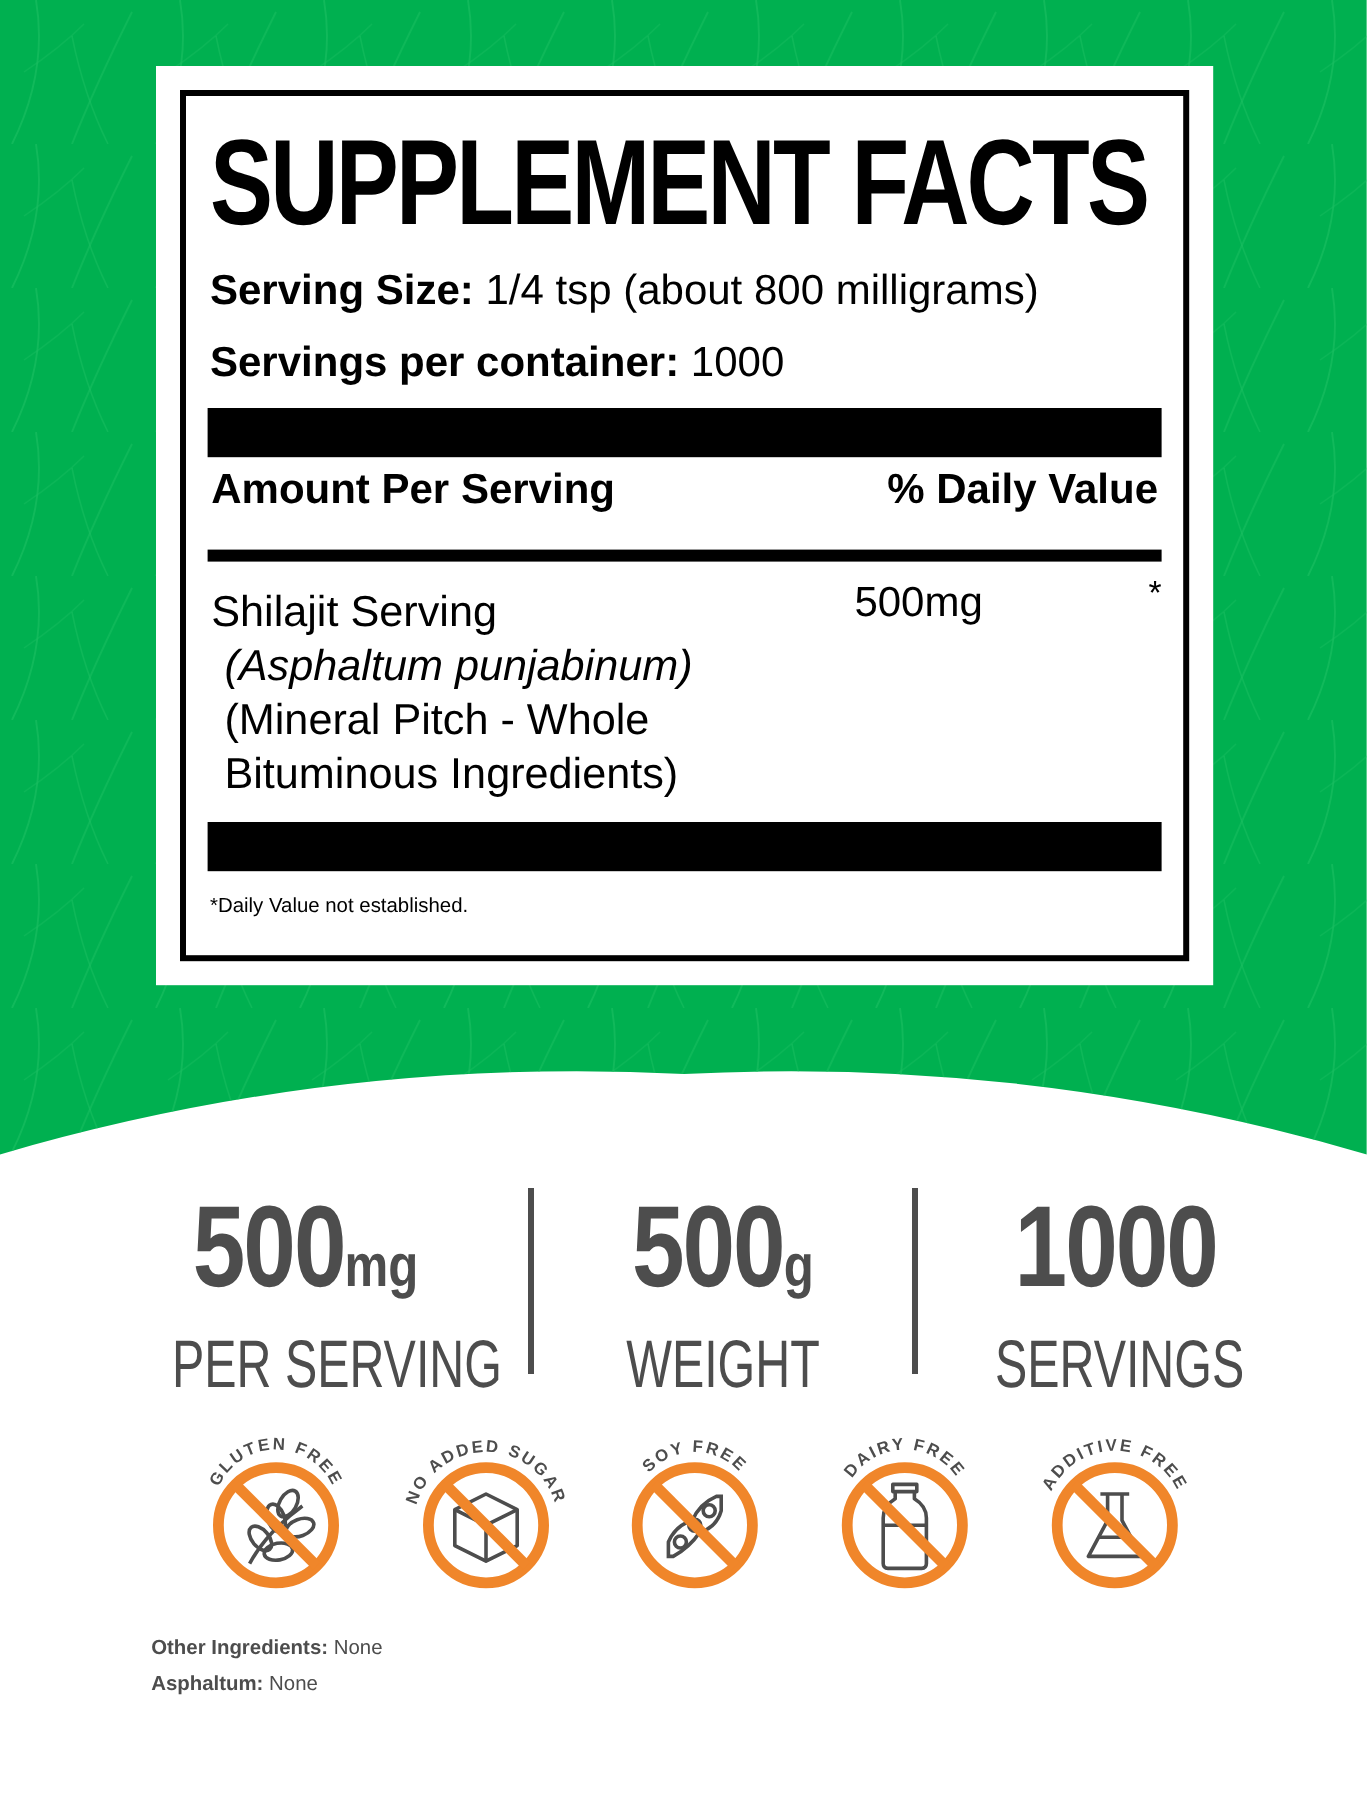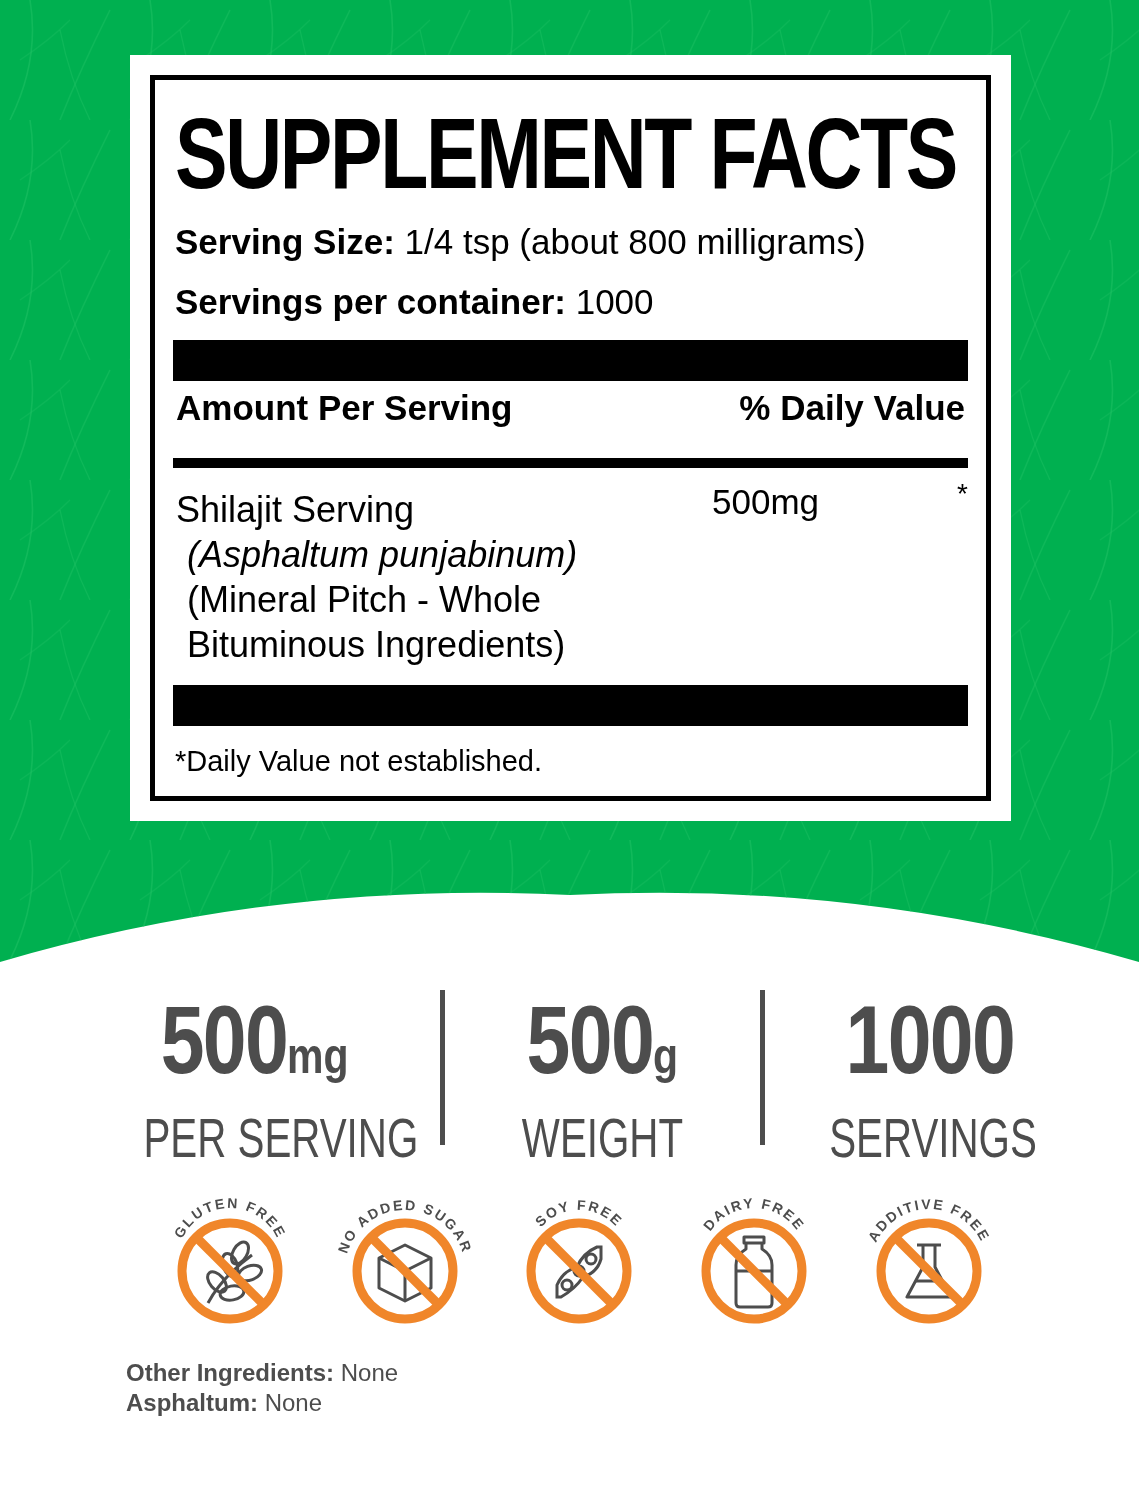--- a/index.html
+++ b/index.html
@@ -33,21 +33,21 @@
   .bar2 { top:378px; height:10px; }
   .bar3 { top:605px; height:41px; }
   .hdr { position:absolute; top:308px; font-size:35px; font-weight:bold; color:#000; }
   .hdr-left { left:21px; }
   .hdr-right { right:21px; }
   .ingredient { position:absolute; left:21px; top:407px; font-size:36px; line-height:45px; color:#000; }
   .ingredient .sub { padding-left:11px; display:block; }
   .ingredient .it { font-style:italic; }
   .amount { position:absolute; left:557px; top:402px; font-size:35px; color:#000; }
   .asterisk { position:absolute; right:18px; top:398px; font-size:28px; color:#000; }
-  .footnote { position:absolute; left:20px; top:665px; font-size:29px; color:#000; }
+  .footnote { position:absolute; left:20px; top:665px; font-size:17px; color:#000; }
 
   .stats { position:absolute; left:0; top:990px; width:1139px; height:160px; }
   .stat { position:absolute; top:0; text-align:center; color:#4d4d4d; }
   .stat .num {
     font-weight:bold; font-size:96px; line-height:100px; letter-spacing:-2px;
     display:inline-block; transform:scaleX(0.82); white-space:nowrap;
   }
   .stat .unit { font-size:50px; letter-spacing:0; }
   .stat .cap {
     font-size:56px; line-height:60px; display:block; transform:scaleX(0.72);
@@ -57,21 +57,21 @@
   .stat2 { left:455px; width:295px; }
   .stat3 { left:790px; width:280px; }
   .divider { position:absolute; top:0; width:5px; height:155px; background:#4d4d4d; }
   .div1 { left:440px; }
   .div2 { left:760px; }
 
   .badges { position:absolute; left:0; top:1185px; width:1139px; height:150px; }
   .badge { position:absolute; top:0; width:140px; height:150px; }
   .badge svg { display:block; }
 
-  .other { position:absolute; left:126px; top:1358px; font-size:24px; color:#4d4d4d; line-height:30px; }
+  .other { position:absolute; left:126px; top:1358px; font-size:17px; color:#4d4d4d; line-height:30px; }
   .other b { font-weight:bold; }
 </style>
 </head>
 <body>
 
 <div class="green-bg">
   <svg width="1139" height="970" viewBox="0 0 1139 970">
     <defs>
       <pattern id="leaf" width="120" height="120" patternUnits="userSpaceOnUse">
         <path d="M10 120 Q 40 60 30 0" stroke="#1cbf62" stroke-width="1.5" fill="none" opacity="0.6"></path>

